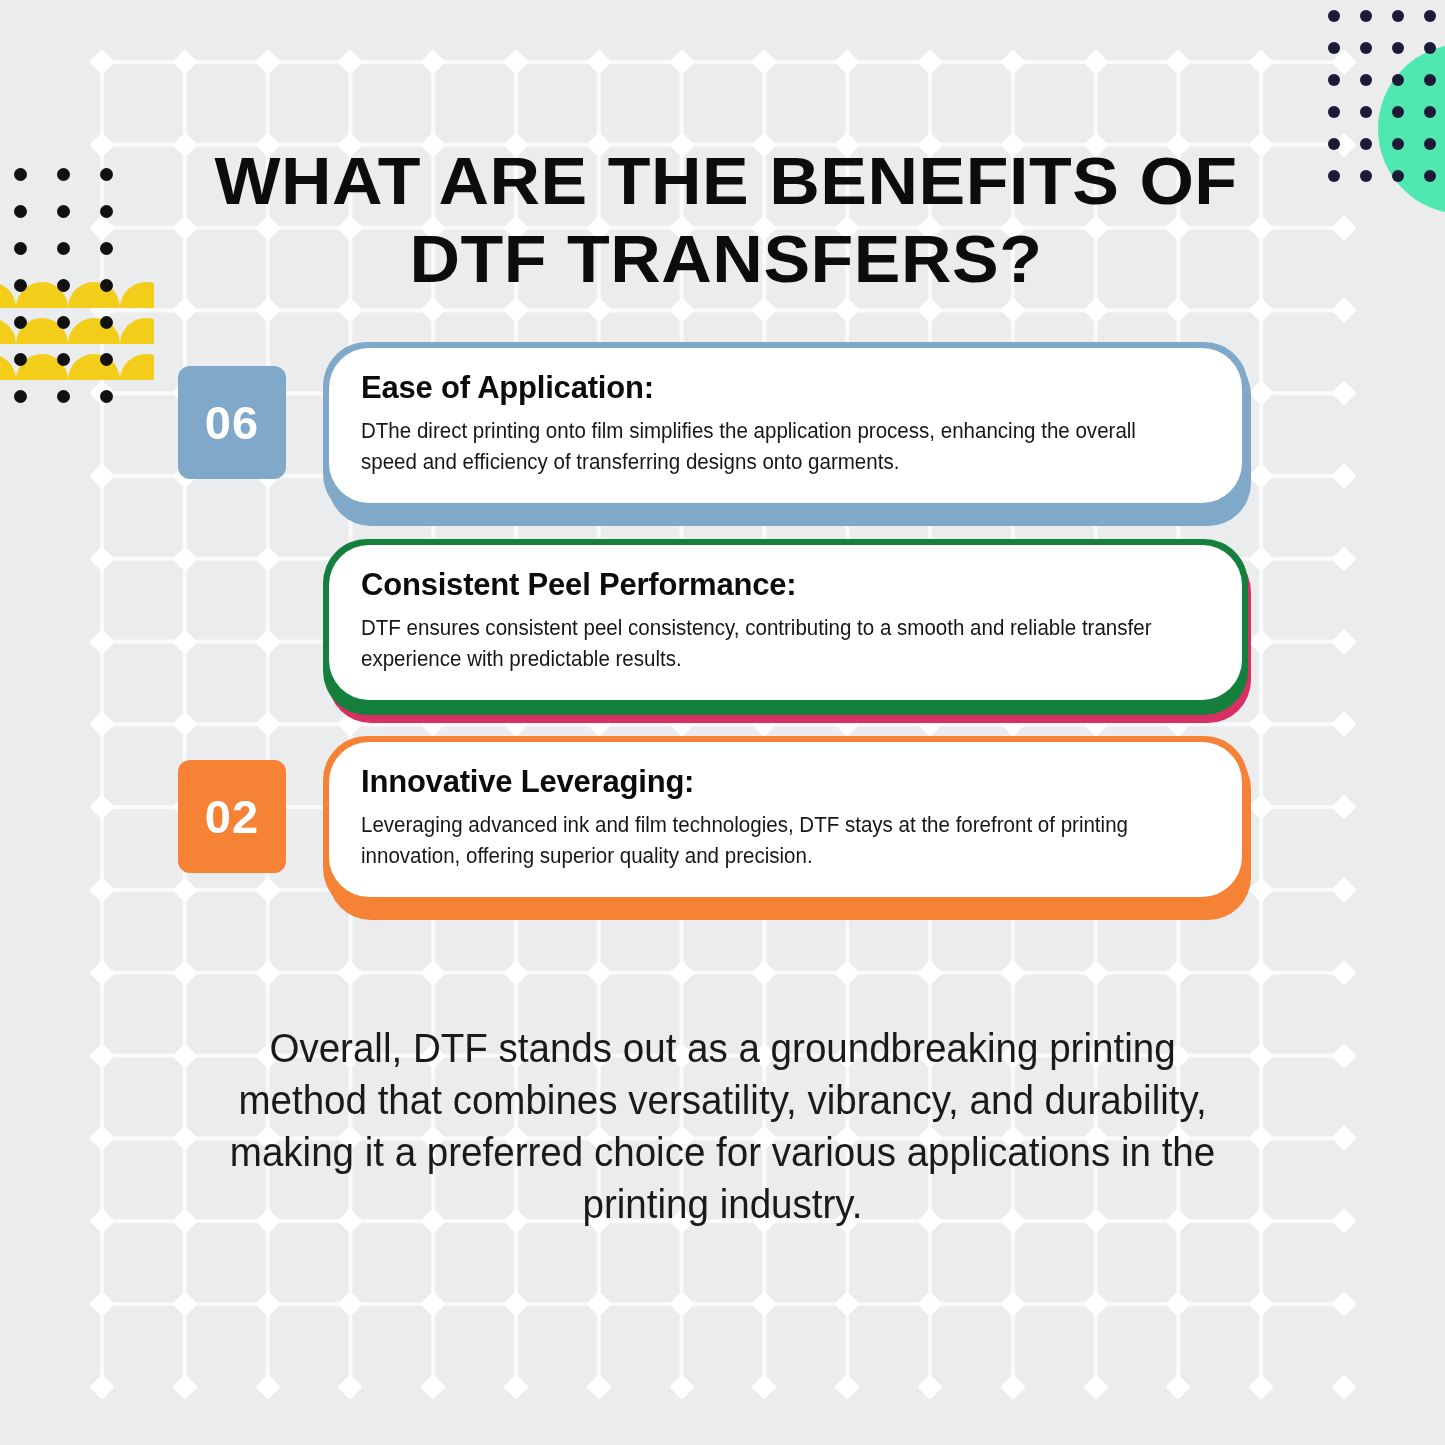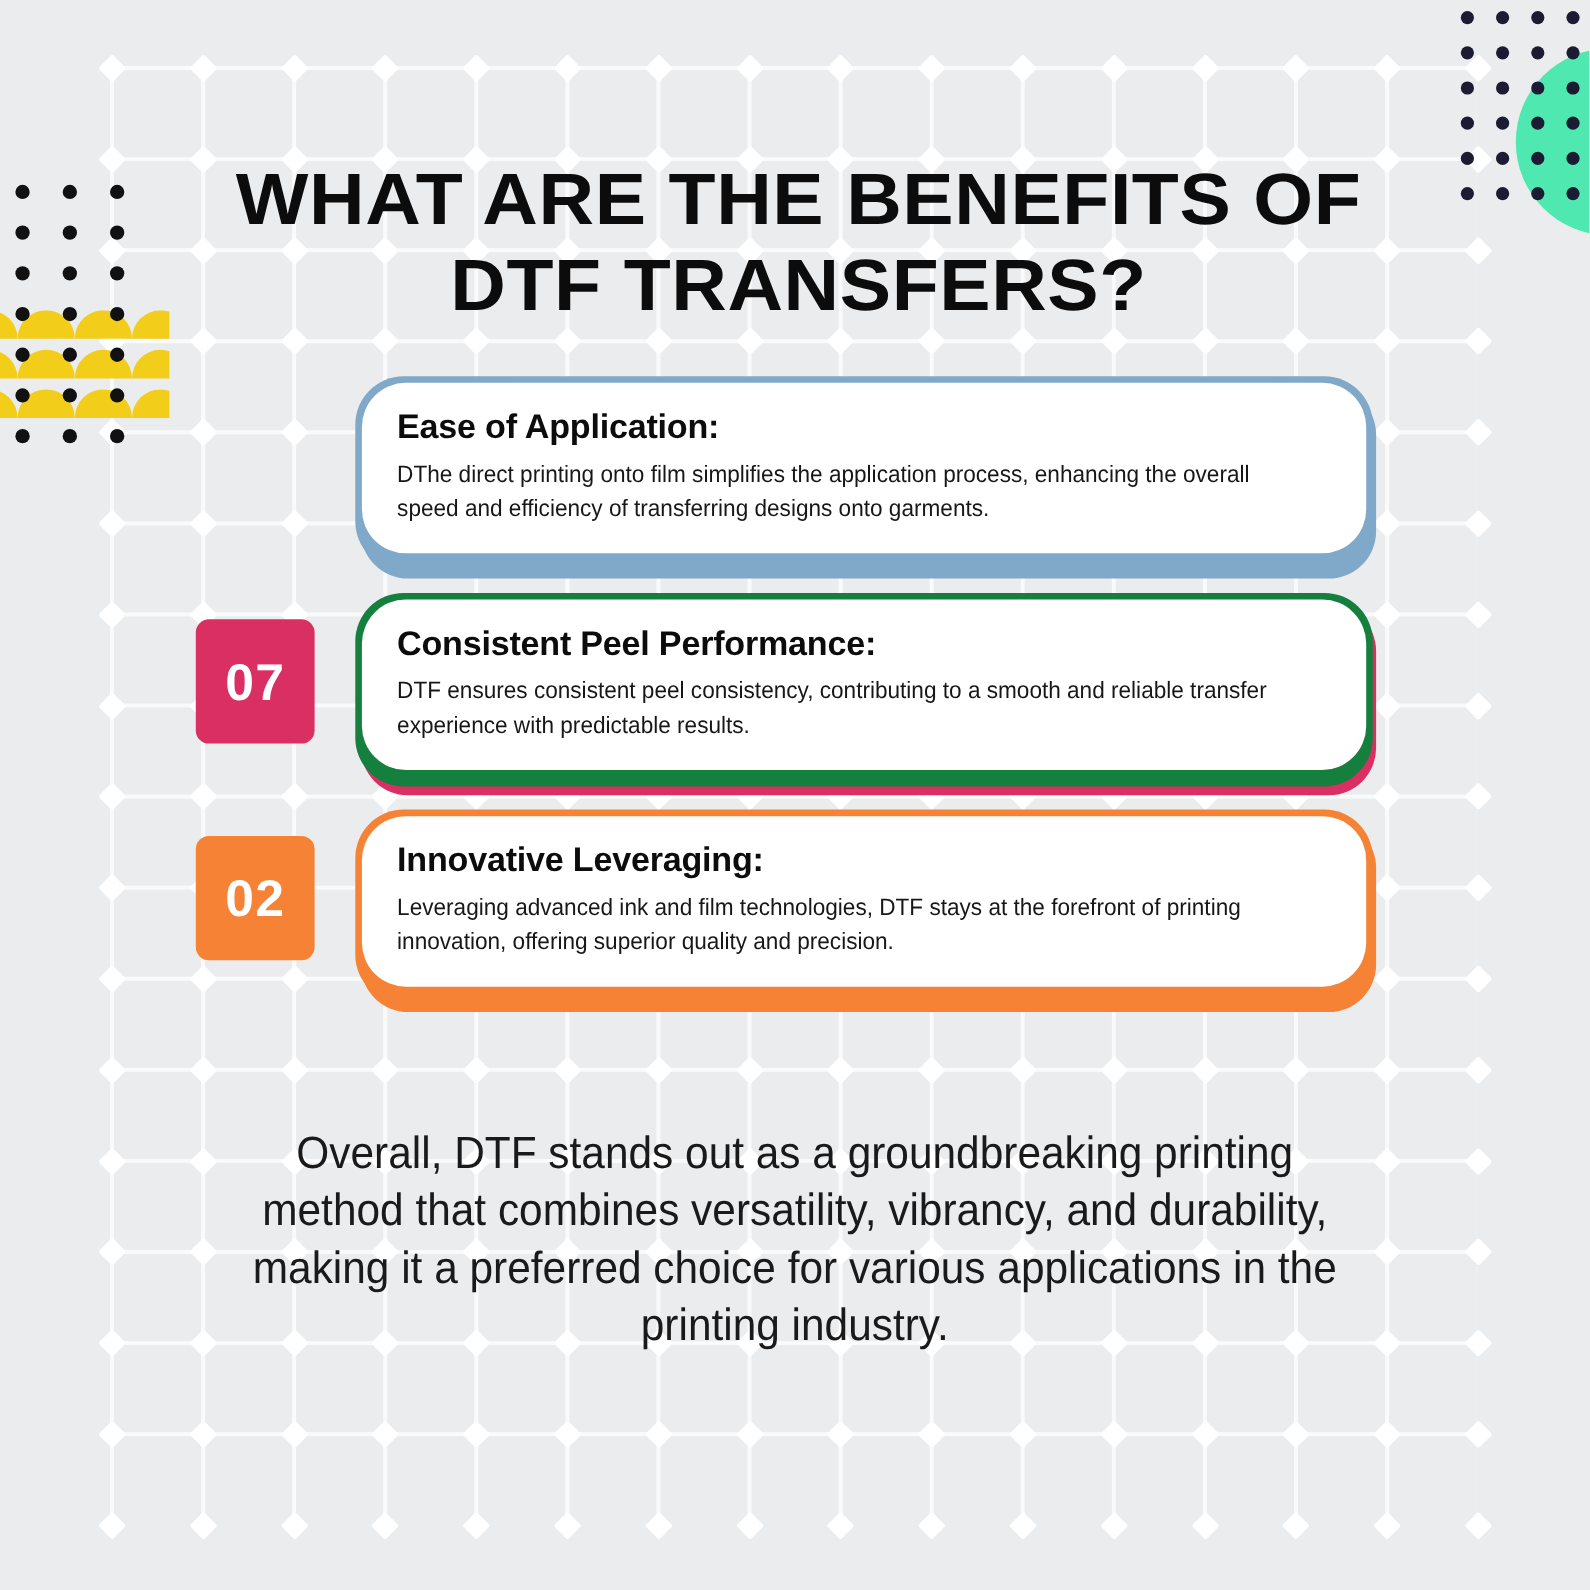--- a/index.html
+++ b/index.html
@@ -530,29 +530,29 @@
   <h1 class="title">WHAT ARE THE BENEFITS OF DTF TRANSFERS?</h1>
 
   <div class="cards" id="cards">
       <div class="card-row r1">
         <div class="card-shell" style="background: rgb(127, 168, 201); box-shadow: rgb(127, 168, 201) 4px 9px 0px -1px;">
           <div class="card">
             <h3>Ease of Application:</h3>
             <p>DThe direct printing onto film simplifies the application process, enhancing the overall speed and efficiency of transferring designs onto garments.</p>
           </div>
         </div>
+        <div class="badge" style="background: rgb(127, 168, 201);">06</div>
       </div>
       <div class="card-row r2">
         <div class="card-shell" style="background: #15803d; box-shadow: rgb(218, 47, 99) 4px 9px 0px -1px;">
           <div class="card">
             <h3>Consistent Peel Performance:</h3>
             <p>DTF ensures consistent peel consistency, contributing to a smooth and reliable transfer experience with predictable results.</p>
           </div>
         </div>
-        <div class="badge" style="background: rgb(218, 47, 99);">07</div>
       </div>
       <div class="card-row r3">
         <div class="card-shell" style="background: rgb(245, 130, 53); box-shadow: rgb(245, 130, 53) 4px 9px 0px -1px;">
           <div class="card">
             <h3>Innovative Leveraging:</h3>
             <p>Leveraging advanced ink and film technologies, DTF stays at the forefront of printing innovation, offering superior quality and precision.</p>
           </div>
         </div>
         <div class="badge" style="background: rgb(245, 130, 53);">02</div>
       </div>

